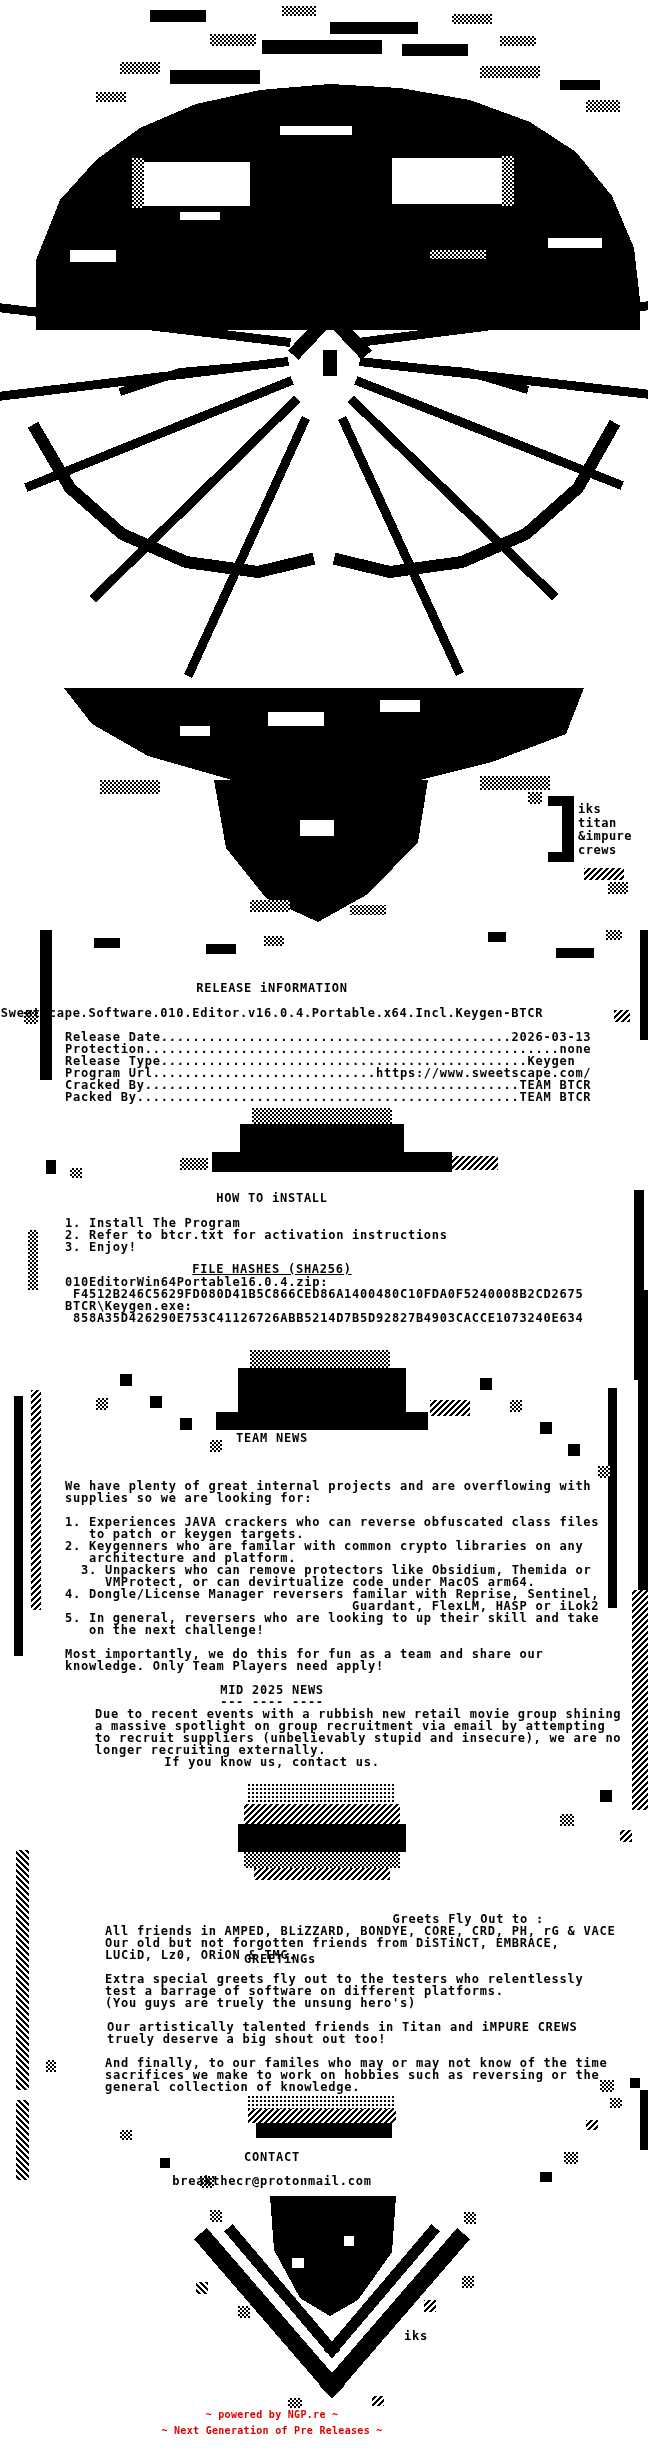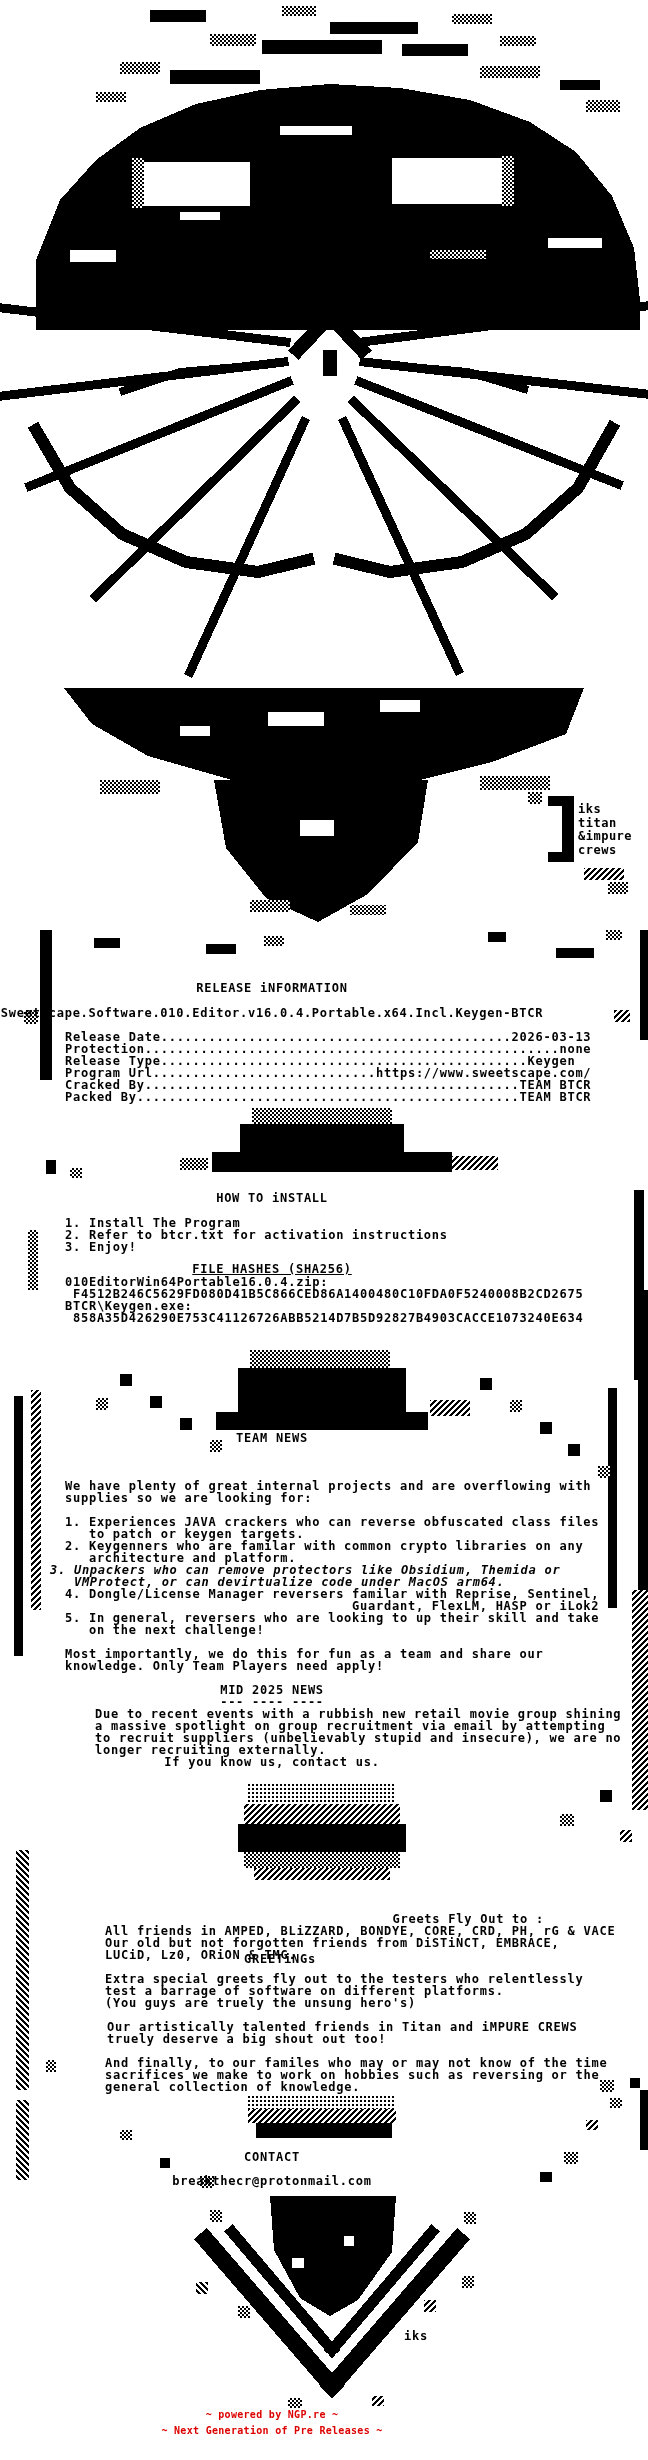--- a/index.html
+++ b/index.html
@@ -232,21 +232,21 @@
 BTCR\Keygen.exe:
  858A35D426290E753C41126726ABB5214D7B5D92827B4903CACCE1073240E634</div>
 
   <div class="t c" style="top:1432px;">TEAM NEWS</div>
   <div class="t" style="left:65px;top:1480px;">We have plenty of great internal projects and are overflowing with
 supplies so we are looking for:</div>
   <div class="t" style="left:65px;top:1516px;">1. Experiences JAVA crackers who can reverse obfuscated class files
    to patch or keygen targets.</div>
   <div class="t" style="left:65px;top:1540px;">2. Keygenners who are familar with common crypto libraries on any
    architecture and platform.</div>
-  <div class="t" style="left:50px;top:1564px;font-style:italic;">3. Unpackers who can remove protectors like Obsidium, Themida or
+  <div class="t" style="left:81px;top:1564px;">3. Unpackers who can remove protectors like Obsidium, Themida or
    VMProtect, or can devirtualize code under MacOS arm64.</div>
   <div class="t" style="left:65px;top:1588px;text-align:right;">4. Dongle/License Manager reversers familar with Reprise, Sentinel,
    Guardant, FlexLM, HASP or iLok2</div>
   <div class="t" style="left:65px;top:1612px;">5. In general, reversers who are looking to up their skill and take
    on the next challenge!</div>
   <div class="t" style="left:65px;top:1648px;">Most importantly, we do this for fun as a team and share our
 knowledge. Only Team Players need apply!</div>
 
   <div class="t c" style="top:1684px;">MID 2025 NEWS</div>
   <div class="t c" style="top:1696px;">--- ---- ----</div>

